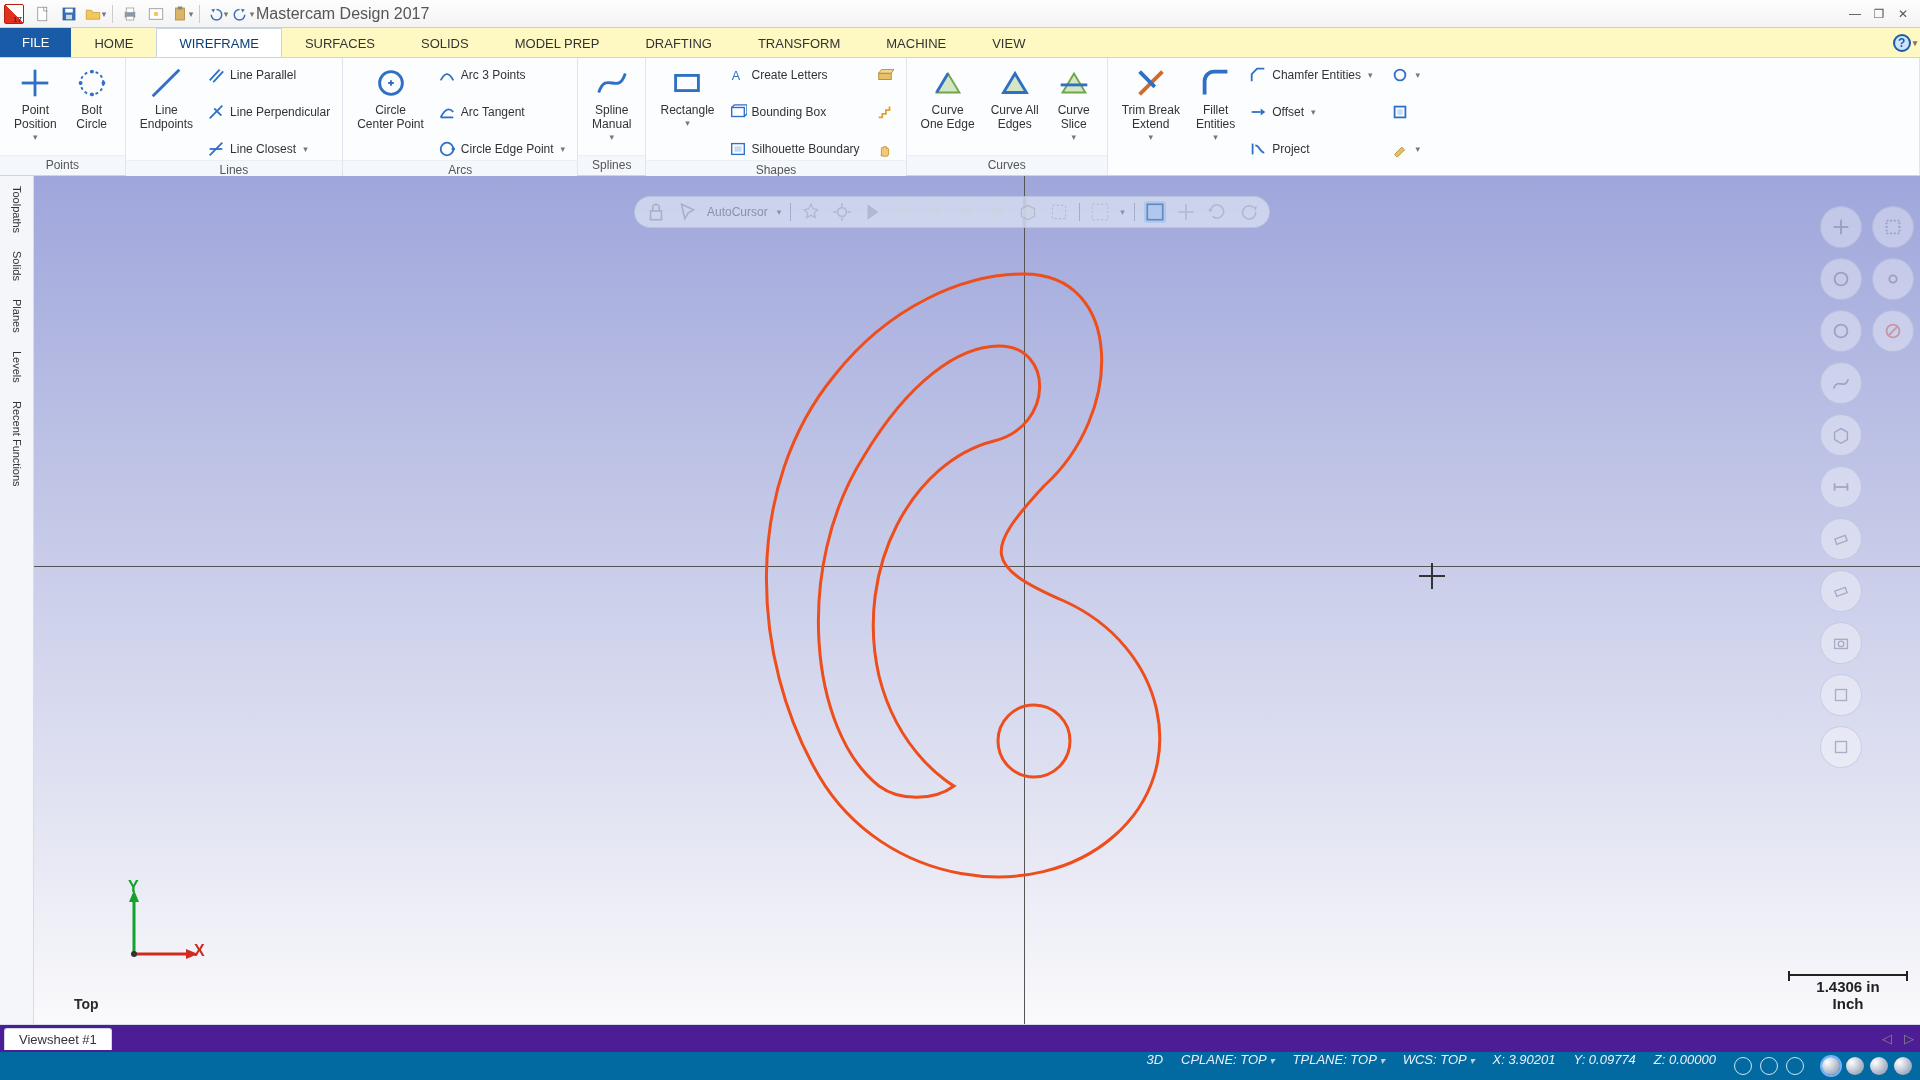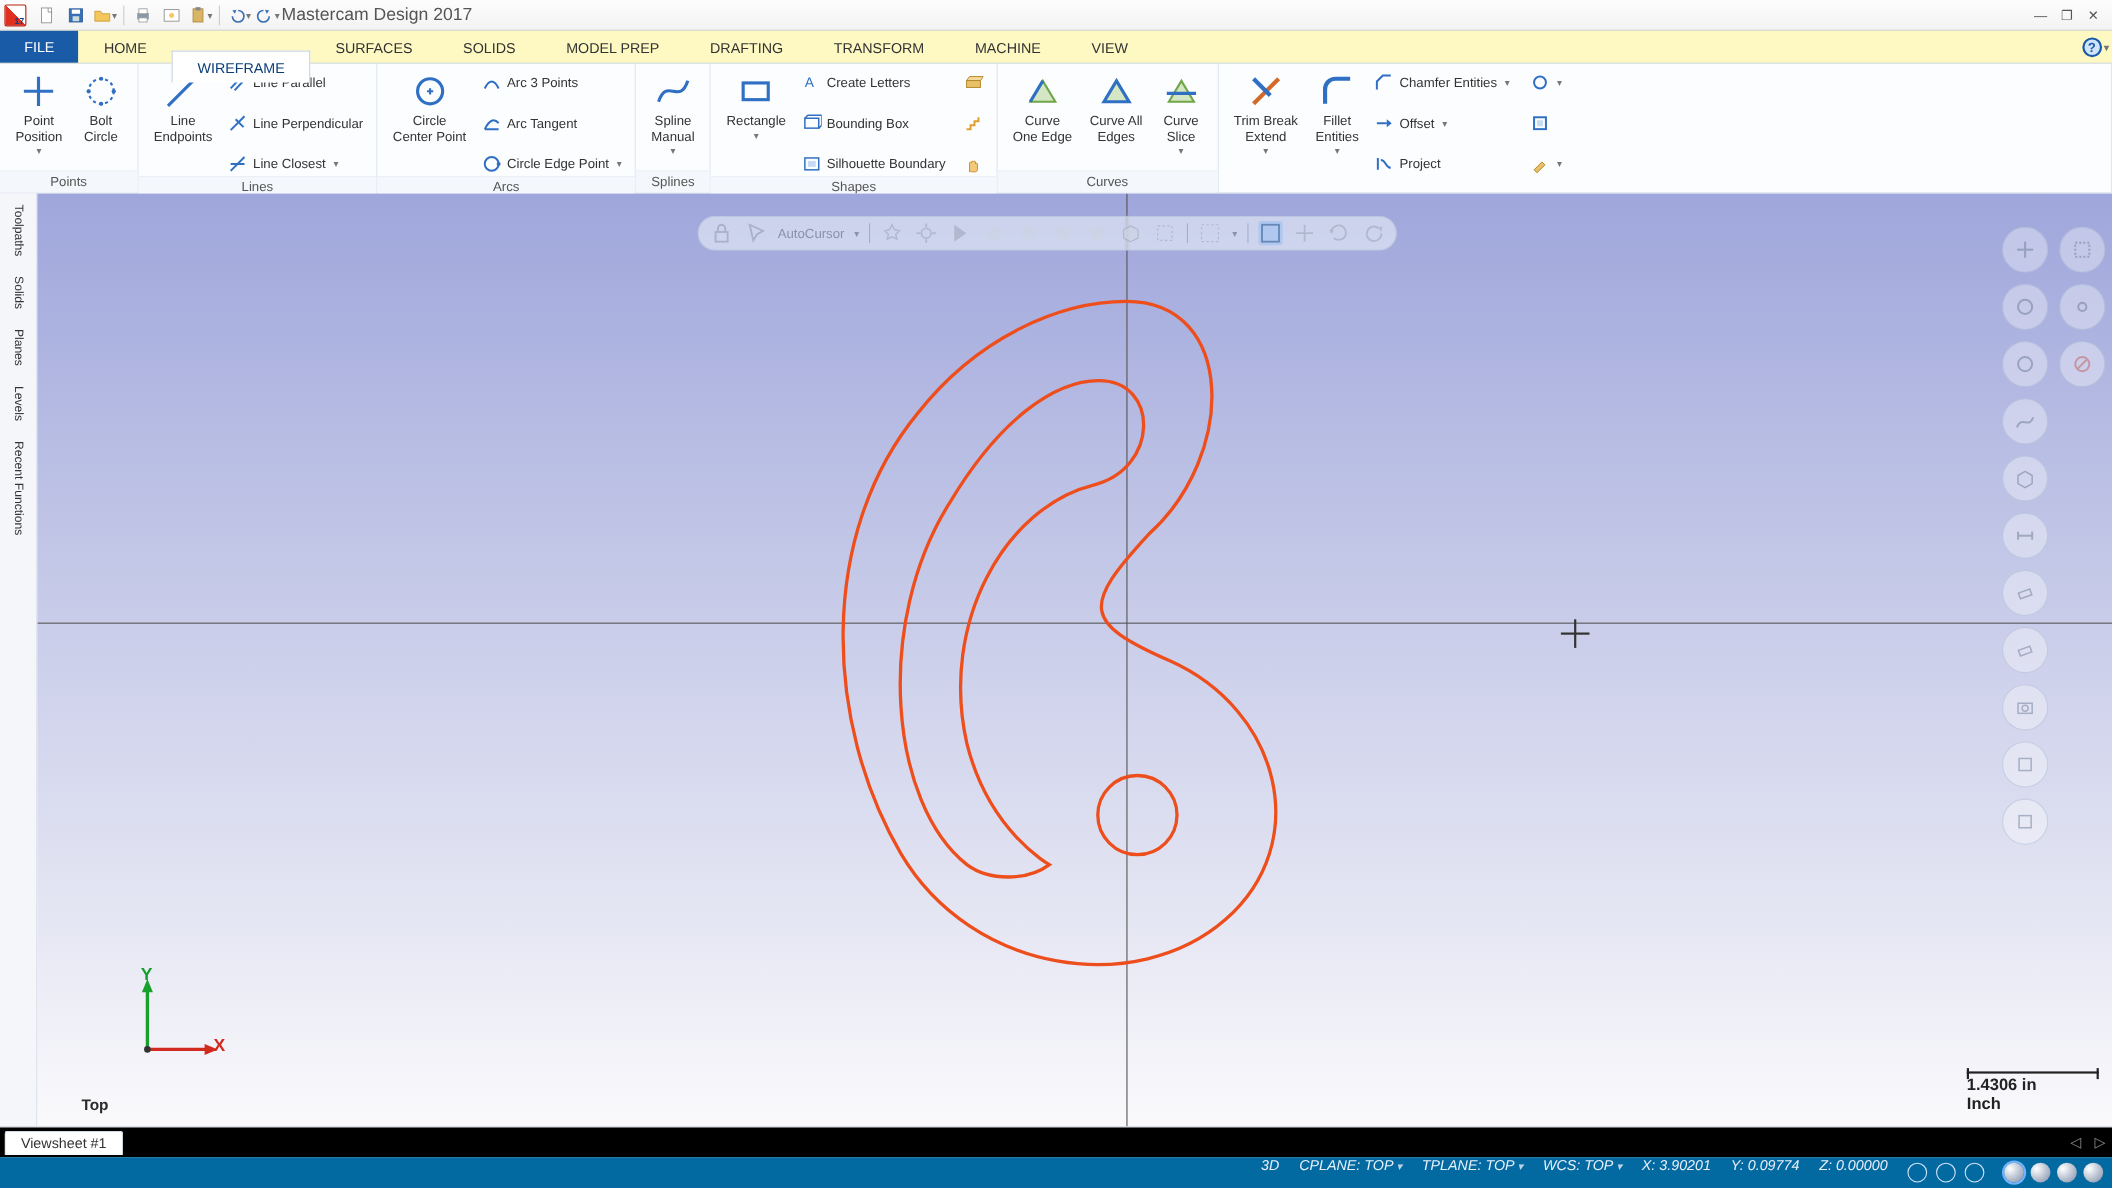--- a/index.html
+++ b/index.html
@@ -63,21 +63,21 @@
     display: flex; align-items: center;
     color: #333;
     cursor: pointer;
     border: 1px solid transparent;
     border-bottom: none;
   }
   .tabs .tab.active {
     background: #fff;
     border-color: #c9d5e4;
     position: relative;
-    top: 18px;
+    top: 0;
     color: #0a3d78;
   }
   .tabs .spacer { flex: 1; }
   .tabs .help {
     width: 30px; display:flex; align-items:center; justify-content:center;
     color:#1a5ba8; font-weight:bold;
   }
   .help-circle{
     width:18px;height:18px;border:2px solid #1a5ba8;border-radius:50%;
     display:flex;align-items:center;justify-content:center;font-size:12px;background:#cfe3fa;
@@ -199,21 +199,21 @@
     opacity:0.55;
   }
   .floatbar .fb.selected { background: rgba(150,190,240,0.6); opacity:0.9;}
   .floatbar .fsep{ width:1px;height:18px;background:rgba(120,140,170,0.5);}
   .floatbar .ftxt{ font-size:12px; color:#6a778c; opacity:0.7;}
 
   
   .gnomon { position:absolute; left:80px; bottom:50px; width:90px; height:90px;}
   .viewname { position:absolute; left:40px; bottom:12px; font-size:14px; font-weight:bold; color:#2b2b2b;}
   .scaletick{
-    position:absolute; right:12px; bottom:12px; text-align:left;
+    position:absolute; right:12px; bottom:12px; text-align:center;
     font-size:15px; color:#222; font-weight:600;
   }
   .scaletick .bar{
     width:120px; height:0; border-top:2px solid #222;
     position:relative; margin-bottom:2px; margin-left:auto;
   }
   .scaletick .bar::before,.scaletick .bar::after{
     content:"";position:absolute;width:2px;height:10px;background:#222;top:-5px;
   }
   .scaletick .bar::before{left:0;} .scaletick .bar::after{right:0;}
@@ -229,21 +229,21 @@
     background:rgba(255,255,255,0.35);
     border:1px solid rgba(150,170,200,0.4);
     display:flex;align-items:center;justify-content:center;
     cursor:pointer;
   }
   .qv svg{width:22px;height:22px;opacity:0.5;}
 
   
   .sheettabs {
     height: 28px;
-    background: #000000;
+    background: #4c1d95;
     border-top: 1px solid #d6dde8;
     display: flex; align-items: center;
     font-size: 13px;
     color: #333;
   }
   .sheettabs .sheet {
     padding: 3px 14px;
     border: 1px solid #cfd7e3;
     border-bottom: none;
     background: #fff;

